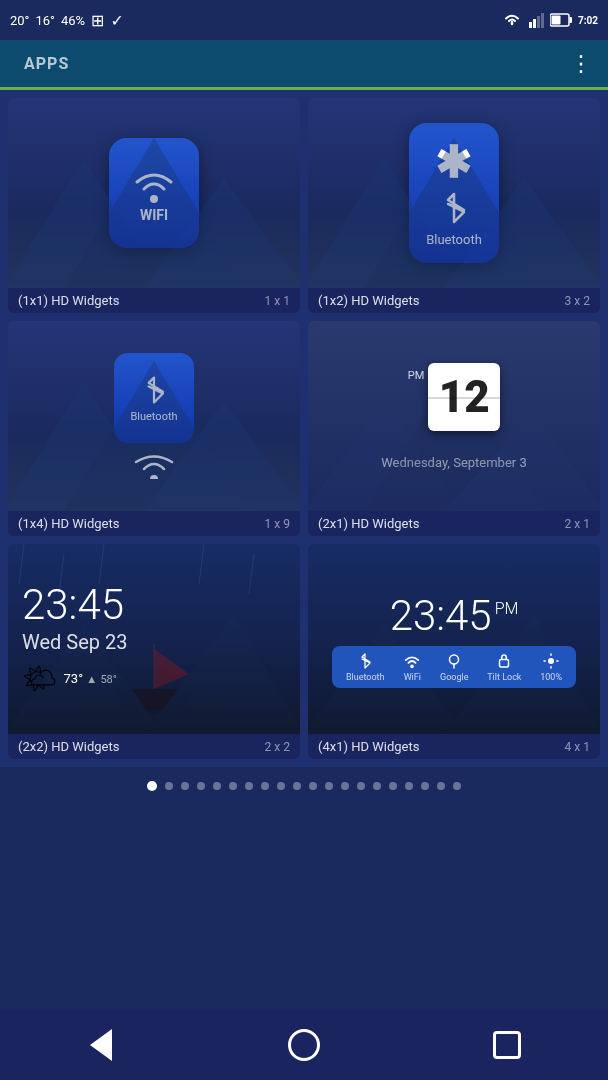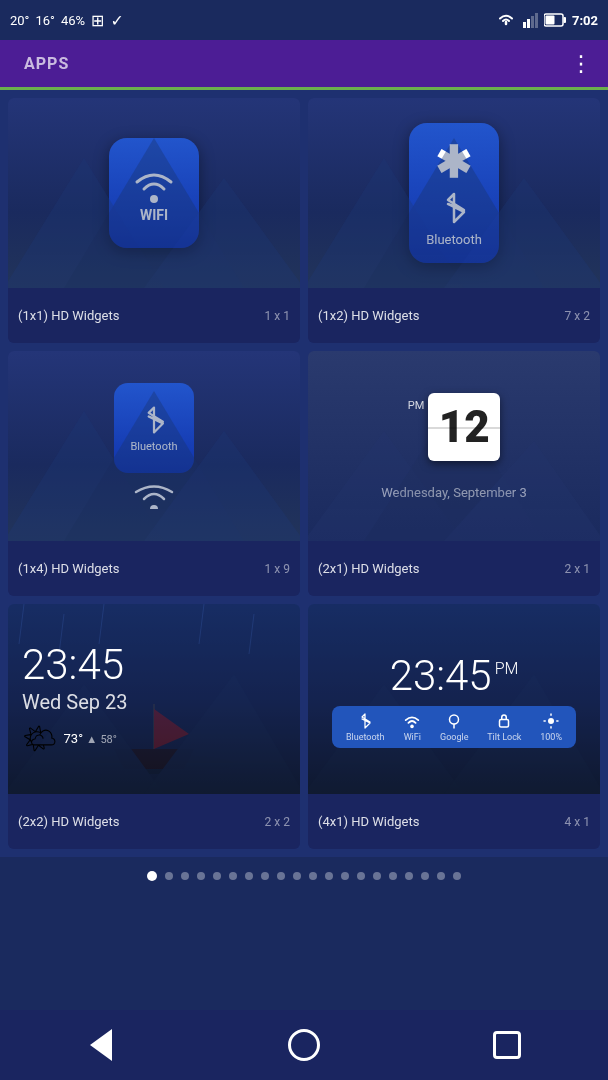--- a/index.html
+++ b/index.html
@@ -34,21 +34,21 @@
       align-items: center;
       gap: 6px;
       color: white;
       font-size: 13px;
     }
 
     
     .tab-bar {
       width: 100%;
       height: 50px;
-      background: #4c1d95;
+      background: #0c4a6e;
       display: flex;
       align-items: stretch;
       border-bottom: 3px solid #6ab04c;
       position: relative;
     }
     .tab {
       display: flex;
       align-items: center;
       justify-content: center;
       padding: 0 24px;
@@ -99,21 +99,21 @@
       align-items: center;
       justify-content: center;
       position: relative;
       overflow: hidden;
     }
 
     .widget-label-row {
       display: flex;
       align-items: center;
       justify-content: space-between;
-      padding: 20px 10px;
+      padding: 5px 10px;
       background: #1a2560;
     }
     .widget-label {
       color: rgba(255,255,255,0.85);
       font-size: 13px;
     }
     .widget-size {
       color: rgba(255,255,255,0.5);
       font-size: 12px;
     }
@@ -393,21 +393,21 @@
       <rect x="5" y="7" width="3" height="9" fill="white"></rect>
       <rect x="9" y="4" width="3" height="12" fill="rgba(255,255,255,0.3)"></rect>
       <rect x="13" y="1" width="3" height="15" fill="rgba(255,255,255,0.3)"></rect>
     </svg>
 
     <svg width="22" height="14" viewBox="0 0 22 14">
       <rect x="0" y="1" width="19" height="12" rx="2" stroke="white" stroke-width="1.5" fill="none"></rect>
       <rect x="19.5" y="4" width="2.5" height="6" rx="1" fill="white"></rect>
       <rect x="1.5" y="2.5" width="9" height="9" rx="1" fill="white"></rect>
     </svg>
-    <span style="font-size:13px;font-weight:bold;">7:02</span>
+    <span style="font-size:10px;font-weight:bold;">7:02</span>
   </div>
 </div>
 
 <div class="tab-bar">
   <div class="tab">APPS</div>
   <div class="tab-overflow">⋮</div>
 </div>
 
 <div class="widget-grid">
 
@@ -443,21 +443,21 @@
       <div class="bt-widget-box">
         <span style="color:white;font-size:44px;font-weight:bold;line-height:1;">✱</span>
         <svg width="36" height="36" viewBox="0 0 36 36">
           <path d="M18 4 L18 32 L28 22 L12 14 L28 20 L12 10 Z" stroke="white" stroke-width="2.5" fill="none" stroke-linejoin="round"></path>
         </svg>
         <span class="bt-text">Bluetooth</span>
       </div>
     </div>
     <div class="widget-label-row">
       <span class="widget-label">(1x2) HD Widgets</span>
-      <span class="widget-size">7 x 2</span>
+      <span class="widget-size">3 x 2</span>
     </div>
   </div>
 
   <div class="widget-card">
     <div class="widget-preview">
       <svg class="mountain-svg" viewBox="0 0 300 190" preserveAspectRatio="xMidYMax slice">
         <polygon points="0,190 80,60 160,190" fill="#1e3878" opacity="0.8"></polygon>
         <polygon points="60,190 150,40 240,190" fill="#1a3268" opacity="0.9"></polygon>
         <polygon points="140,190 220,80 300,190" fill="#1e3878" opacity="0.8"></polygon>
       </svg>

